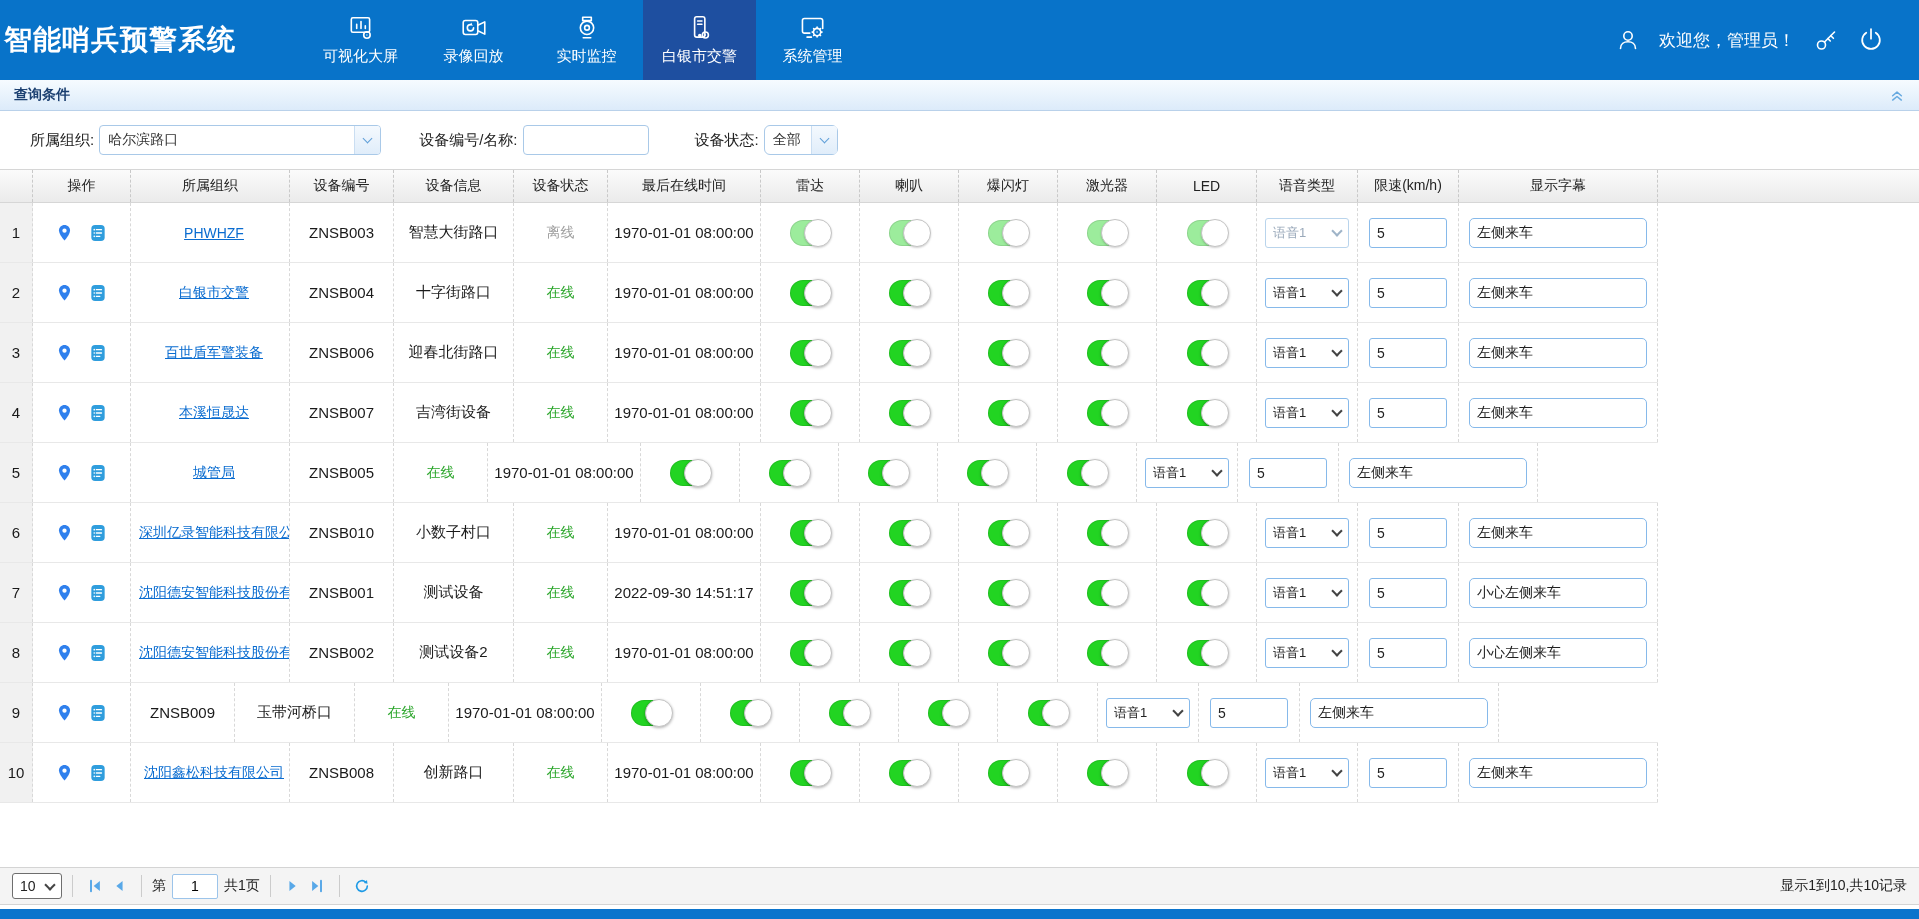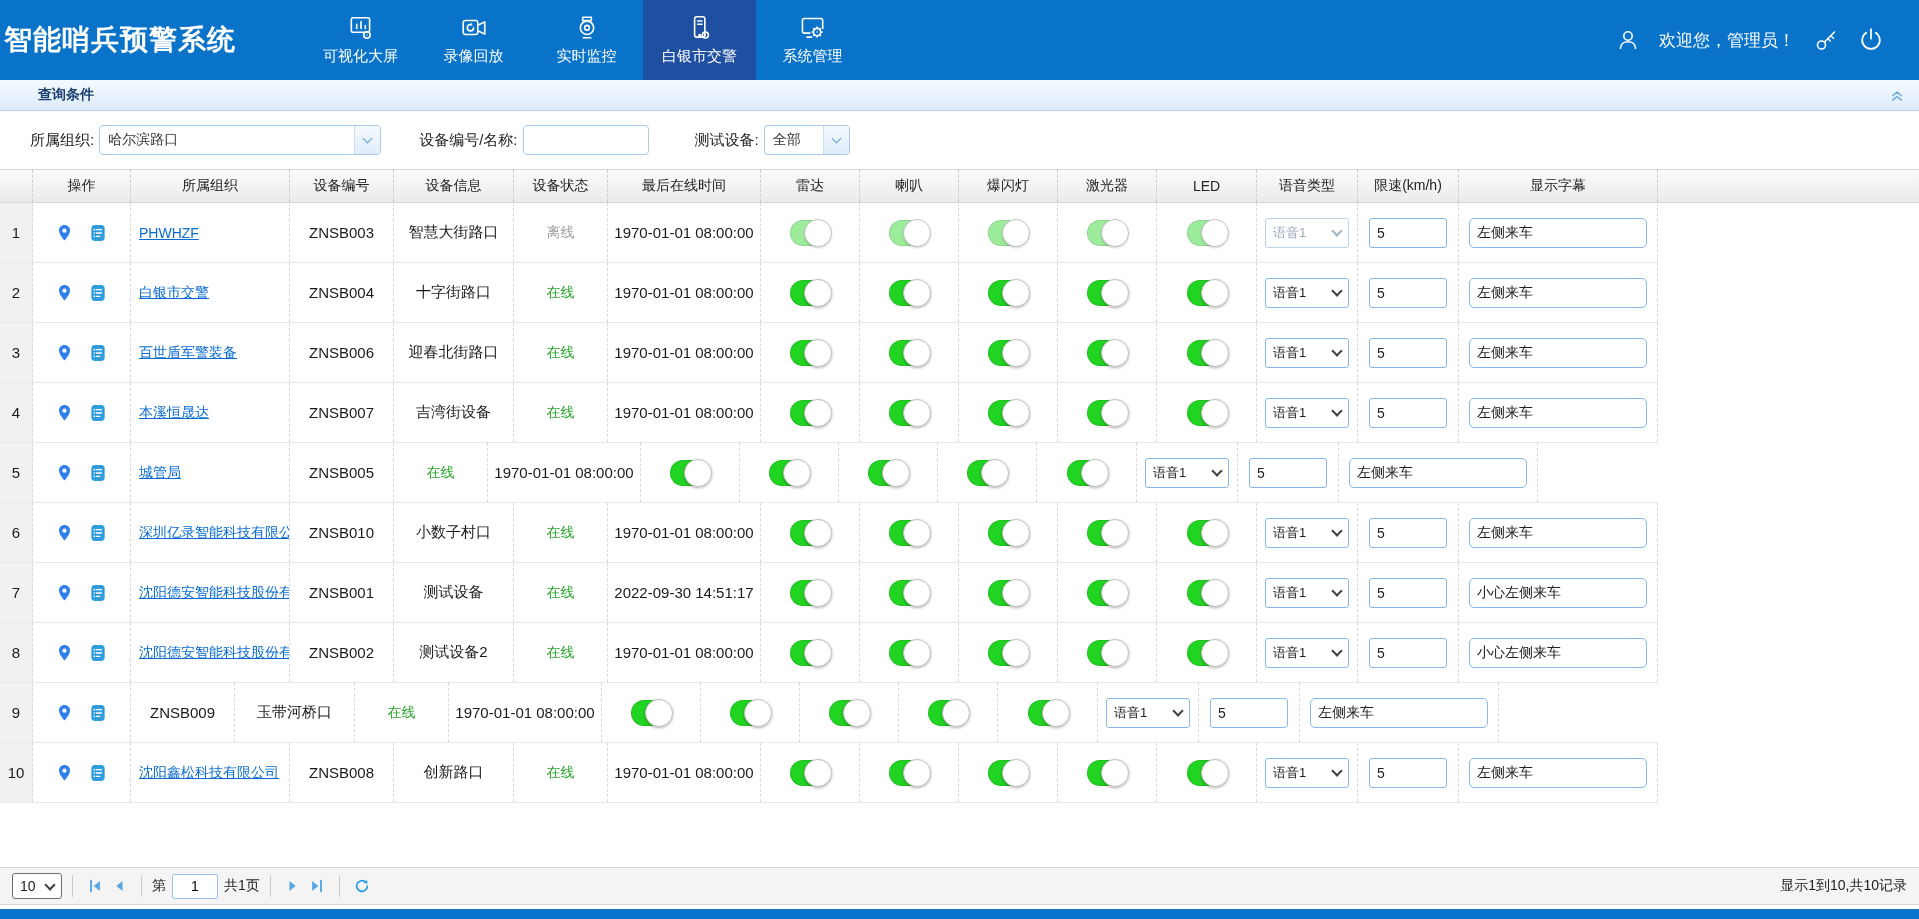--- a/index.html
+++ b/index.html
@@ -22,52 +22,52 @@
     stroke-linecap:round;stroke-linejoin:round;}
   .nav-label{font-size:15px;color:#fff;}
   .user-area{margin-left:auto;display:flex;align-items:center;gap:18px;padding-right:34px;color:#fff;}
   .user-area svg{display:block;stroke:#fff;fill:none;stroke-width:1.6;stroke-linecap:round;stroke-linejoin:round;}
   .welcome-text{font-size:17px;white-space:nowrap;}
   .ua-btn{cursor:pointer;display:flex;align-items:center;}
 
   
   .query-bar{height:30px;flex:none;background:linear-gradient(#f6fbff,#dcebfa);
     border-bottom:1px solid #b9d1ea;display:flex;align-items:center;padding:0 14px;}
-  .query-title{font-size:14px;font-weight:bold;color:#1b3f70;margin-left:24px;}
+  .query-title{font-size:14px;font-weight:bold;color:#1b3f70;}
   .collapse-btn{margin-left:auto;cursor:pointer;display:flex;align-items:center;}
   .collapse-btn svg{width:16px;height:16px;stroke:#66a9e0;fill:none;stroke-width:2;stroke-linecap:round;stroke-linejoin:round;}
 
   
   .filter-row{height:58px;flex:none;background:#fff;display:flex;align-items:center;padding-left:30px;font-size:15px;color:#222;}
   .f-label{margin-right:5px;white-space:nowrap;}
   .sel{position:relative;height:30px;background:#fff;border:1px solid #a9c9e8;border-radius:4px;
     display:inline-flex;align-items:center;padding:0 30px 0 8px;box-sizing:border-box;cursor:pointer;font-size:14px;color:#333;}
   .sel .chev-zone{position:absolute;right:0;top:0;bottom:0;width:25px;border-left:1px solid #cadef2;
     background:linear-gradient(#f4f9fe,#e0edfa);border-radius:0 3px 3px 0;display:flex;align-items:center;justify-content:center;}
   .chev{display:inline-block;width:6px;height:6px;border-right:2px solid #444;border-bottom:2px solid #444;
     transform:rotate(45deg);margin-top:-3px;}
   .chev.blue{border-color:#5f9fd8;border-width:1.5px;}
   .org-sel{width:282px;margin-right:38px;}
-  .status-sel{width:86px;}
+  .status-sel{width:74px;border-radius:6px;}
   .name-input{width:112px;height:28px;border:1px solid #a9c9e8;border-radius:4px;margin-right:46px;
     padding:0 6px;font-size:14px;outline:none;}
 
   
   .grid{flex:none;}
   .thead{display:flex;height:34px;background:linear-gradient(#fbfbfb,#ebebeb);
     border-top:1px solid #d6d6d6;border-bottom:1px solid #d6d6d6;box-sizing:border-box;}
   .th{display:flex;align-items:center;justify-content:center;font-size:14px;color:#222;
     border-right:1px dashed #c9c9c9;box-sizing:border-box;flex:none;}
   .th.filler{flex:1;border-right:none;}
   .rn-col{width:33px;flex:none;}
   .tbody .rn-col{background:#f1f1f1;}
   .tr{display:flex;height:60px;border-bottom:1px solid #e8e8e8;box-sizing:border-box;width:1658px;background:#fff;}
   .td{display:flex;align-items:center;justify-content:center;border-right:1px dashed #d8d8d8;
     box-sizing:border-box;flex:none;font-size:15px;color:#1a1a1a;overflow:hidden;}
-  .td.left{justify-content:flex-start;padding-left:8px;}
+  .td.left{justify-content:center;padding-left:8px;}
   .opic{display:flex;align-items:center;cursor:pointer;margin:0 7px;}
   .link{color:#0a6cd0;text-decoration:underline;font-size:14px;white-space:nowrap;overflow:hidden;display:inline-block;max-width:100%;}
   .status{font-size:14px;}
   .status.on{color:#2aa52a;}
   .status.off{color:#9e9e9e;}
   .toggle{position:relative;width:40px;height:26px;border-radius:13px;background:#22d422;
     box-shadow:inset 0 0 0 1px rgba(0,0,0,0.10);display:inline-block;cursor:pointer;}
   .toggle .knob{position:absolute;right:-2px;top:-1px;width:28px;height:28px;border-radius:50%;
     background:#fff;border:1px solid #c4c4c4;box-sizing:border-box;box-shadow:0 1px 3px rgba(0,0,0,0.3);}
   .toggle.pale{background:#9cec9c;}
@@ -202,21 +202,21 @@
   <div class="filter-row">
     <span class="f-label">所属组织:</span>
     <span class="sel org-sel">
       <span>哈尔滨路口</span>
       <span class="chev-zone">
           <span class="chev blue"></span>
         </span>
     </span>
     <span class="f-label">设备编号/名称:</span>
     <input class="name-input" value="" style="">
-    <span class="f-label">测试设备:</span>
+    <span class="f-label">设备状态:</span>
     <span class="sel status-sel">
       <span>全部</span>
       <span class="chev-zone">
           <span class="chev blue"></span>
         </span>
     </span>
   </div>
 
   <div class="grid">
     <div class="thead">

